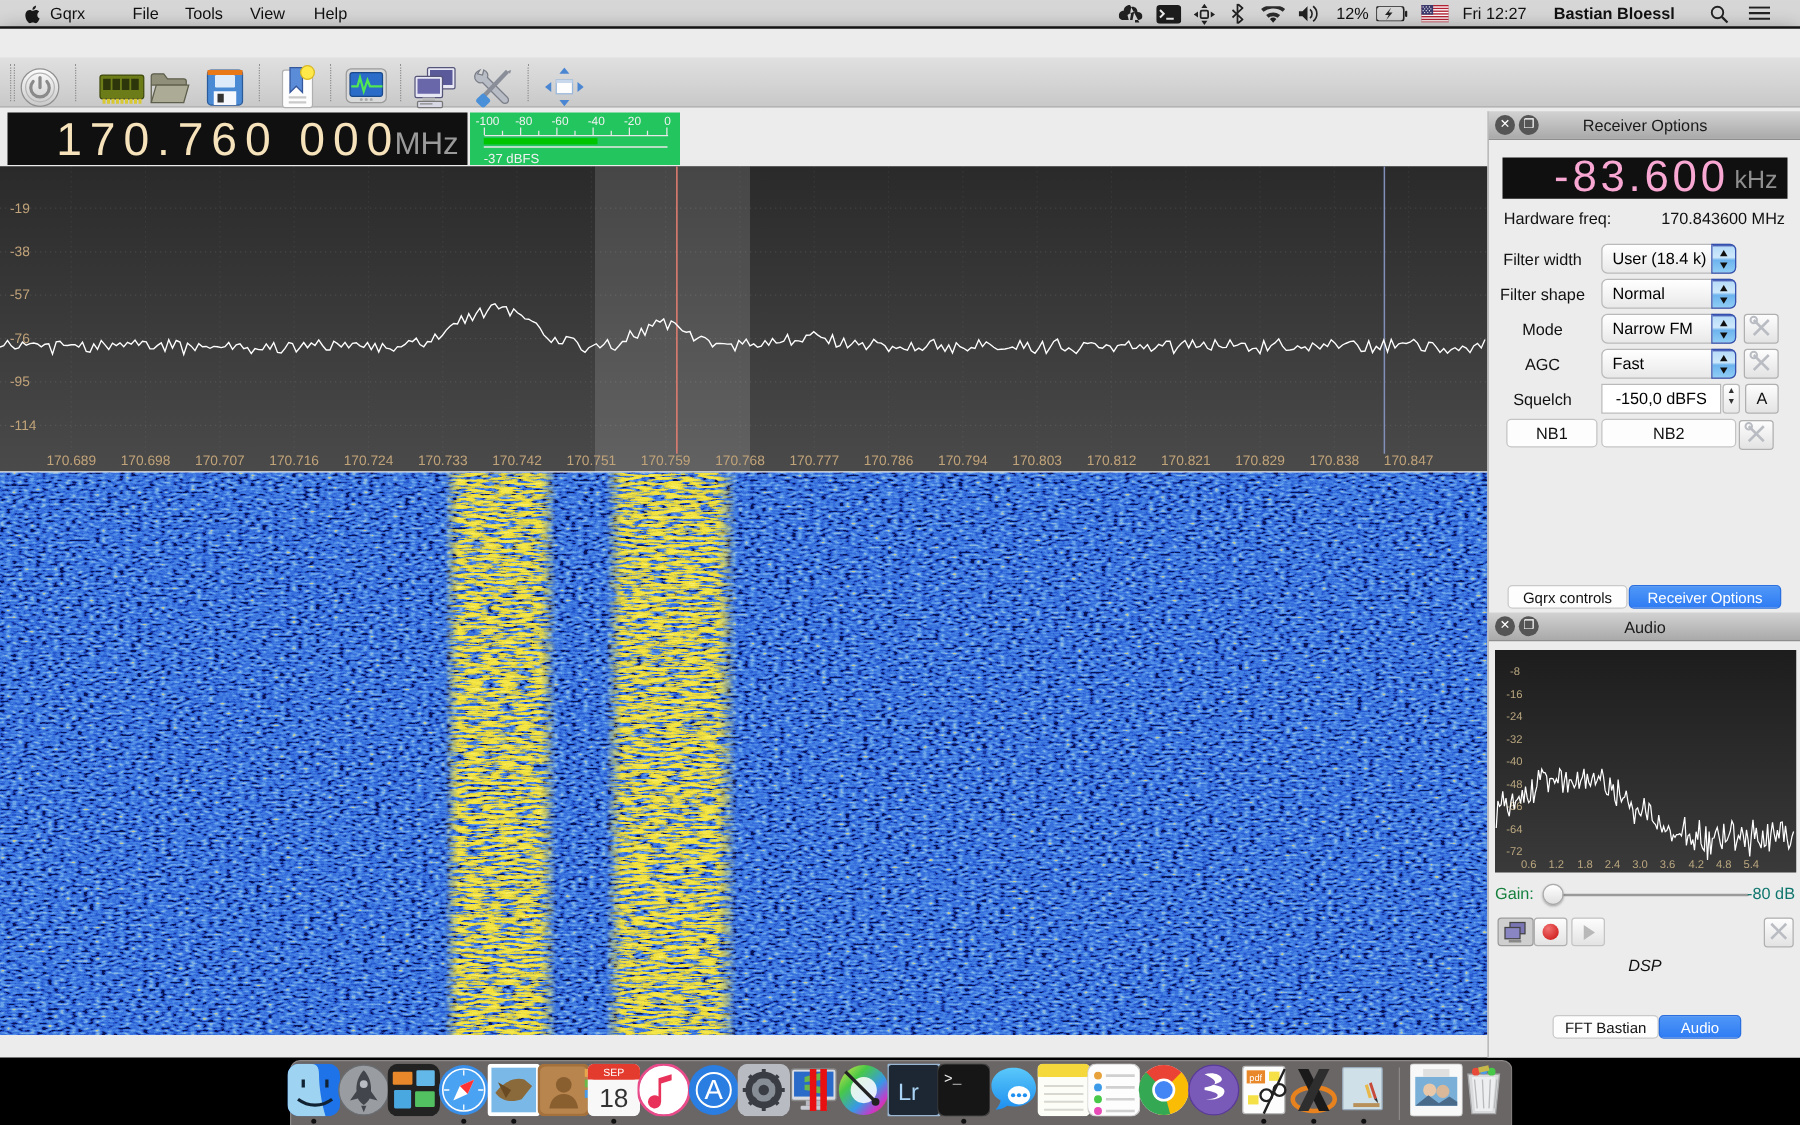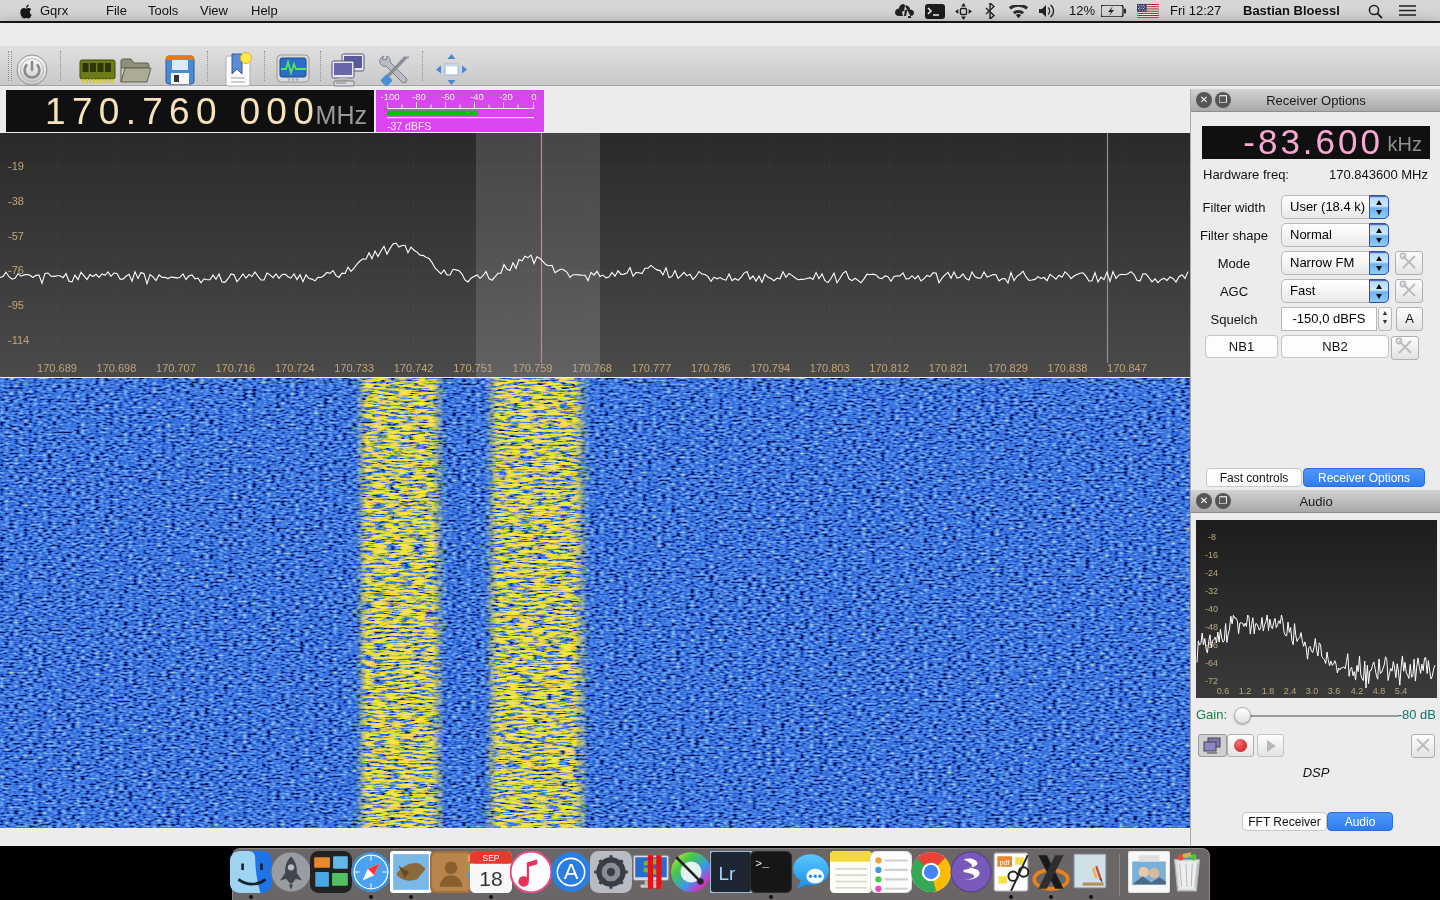--- a/index.html
+++ b/index.html
@@ -8,21 +8,21 @@
 #menubar .mi{position:absolute;top:3px;white-space:nowrap}
 #win{left:0;top:22px;width:1440px;height:824px;background:#ececec;box-shadow:0 6px 18px rgba(0,0,0,.6)}
 #titlebar{left:0;top:0;width:1440px;height:24px;background:linear-gradient(#ebe9e9,#d5d3d3);border-bottom:1px solid #b3b1b1;border-top:1px solid #f6f6f6}
 #title{width:100%;text-align:center;font-size:13px;color:#4a4a4a;padding-top:4px}
 .tl{position:absolute;top:6px;width:12px;height:12px;border-radius:50%}
 #toolbar{left:0;top:24px;width:1440px;height:40px;background:linear-gradient(#e0e0e0,#c9c9c9);border-bottom:1px solid #a5a5a5}
 .tsep{position:absolute;top:5px;height:30px;width:0;border-left:1px dotted #909090}
 #freqbox{left:6px;top:68px;width:368px;height:42px;background:#101010;color:#f6e3bb}
 #freqdigits{position:absolute;left:39px;top:1px;font-size:37px;letter-spacing:6.3px;white-space:nowrap}
 #frequnit{position:absolute;right:7px;top:11px;font-size:25px;color:#9a9a9a;letter-spacing:0}
-#meterbox{left:376px;top:68px;width:168px;height:42px;background:#d946ef}
+#meterbox{left:376px;top:68px;width:168px;height:42px;background:#22c55e}
 #spectrum{left:0;top:111px;width:1190px;height:244px;background:linear-gradient(#2a2a2a,#4a4a4a)}
 #waterfall{left:0;top:356px;width:1190px;height:450px}
 #rpanel{left:1190px;top:67px;width:250px;height:757px;background:#ececec;border-left:1px solid #aaa}
 .dhdr{position:absolute;left:0;width:250px;height:23px;background:linear-gradient(#d2d2d2,#a9a9a9);border-bottom:1px solid #8e8e8e;text-align:center;font-size:13px;color:#1a1a1a;line-height:23px}
 .dbtn{position:absolute;top:3px;width:16px;height:16px;border-radius:50%;background:#555;color:#fff;text-align:center;font-size:10px;line-height:16px}
 #lcd2{position:absolute;left:11px;top:37px;width:228px;height:33px;background:#101010}
 .rlabel{position:absolute;font-size:13px;color:#111;text-align:center;width:86px}
 .combo{position:absolute;left:90px;width:108px;height:24px;background:linear-gradient(#ffffff,#f2f2f2 60%,#e8e8e8);border:1px solid #b9b9b9;border-radius:5px;font-size:13px;color:#000;line-height:22px;padding-left:8px}
 .cArr{position:absolute;right:-1px;top:-1px;width:20px;height:24px;border-radius:0 5px 5px 0;background:linear-gradient(#2e3fa3 0%,#b8dcf8 8%,#cde8fb 45%,#6db3ee 55%,#8ecdf5 100%);border:1px solid #3350b0}
 .cArr:before{content:"";position:absolute;left:6px;top:4px;border:3.5px solid transparent;border-bottom:5px solid #101010;border-top:none}
@@ -395,21 +395,21 @@
  <div class="toolbtn" style="left:205px;top:218px;width:27px;text-align:center;font-size:13px;color:#111;line-height:22px">A</div>
  <div style="position:absolute;left:14px;top:246px;width:73px;height:23px;background:#fdfdfd;border:1px solid #c4c4c4;border-radius:4px;font-size:13px;color:#111;text-align:center;line-height:21px">NB1</div>
  <div style="position:absolute;left:90px;top:246px;width:108px;height:23px;background:#fdfdfd;border:1px solid #c4c4c4;border-radius:4px;font-size:13px;color:#111;text-align:center;line-height:21px">NB2</div>
  <div class="toolbtn" style="left:200px;top:247px"><svg width="26" height="22" viewBox="0 0 26 22">
             <g stroke="#b9bcc2" stroke-width="2" fill="none">
               <path d="M7 4l12 12"></path>
               <path d="M19 4L7 16"></path>
             </g>
             <circle cx="7" cy="4" r="2.6" fill="none" stroke="#b9bcc2" stroke-width="1.6"></circle>
           </svg></div>
- <div class="tab tabw" style="left:15px;top:379px;width:96px">Fast controls</div>
+ <div class="tab tabw" style="left:15px;top:379px;width:96px">Gqrx controls</div>
  <div class="tab tabb" style="left:112px;top:379px;width:122px">Receiver Options</div>
  <div class="dhdr" style="top:401px">Audio</div>
  <div class="dbtn" style="left:5px;top:404px">✕</div>
         <div class="dbtn" style="left:24px;top:404px">❐</div>
  <div style="position:absolute;left:5px;top:431px;width:241px;height:178px;background:linear-gradient(#1d1d1d,#3a3a3a)">
   <svg width="241" height="178" viewBox="0 0 241 178">
    <g fill="#b9a67f" font-family="Liberation Sans" font-size="9">
     <text x="12" y="20">-8</text>
               <text x="9" y="38">-16</text>
               <text x="9" y="56">-24</text>
@@ -449,21 +449,21 @@
  <div style="position:absolute;left:66px;top:645px;width:27px;height:23px;background:linear-gradient(#fdfdfd,#e3e3e3);border:1px solid #c4c4c4;border-radius:3px">
           <div style="position:absolute;left:9px;top:5px;width:0;height:0;border-left:9px solid #b8b8b8;border-top:6px solid transparent;border-bottom:6px solid transparent"></div>
         </div>
  <div class="toolbtn" style="left:220px;top:645px;width:24px"><svg width="22" height="21" viewBox="0 0 22 21">
             <g stroke="#b9bcc2" stroke-width="2" fill="none">
               <path d="M5 4l12 12"></path>
               <path d="M17 4L5 16"></path>
             </g>
           </svg></div>
  <div style="position:absolute;left:0;top:676px;width:250px;text-align:center;font-size:13px;font-style:italic;color:#111">DSP</div>
- <div class="tab tabw" style="left:51px;top:723px;width:85px">FFT Receiver</div>
+ <div class="tab tabw" style="left:51px;top:723px;width:85px">FFT Bastian</div>
  <div class="tab tabb" style="left:136px;top:723px;width:66px">Audio</div>
 </div>
 </div>
 <div id="dock" class="abs"></div>
 <svg class="dicon" style="left:230px" width="42" height="42" viewBox="0 0 40 40">
       <rect width="40" height="40" rx="9" fill="#1e73e8"></rect>
       <path d="M0 9a9 9 0 0 1 9-9h8c5 0 7 2 7 8 0 10 2 22 5 32H9a9 9 0 0 1-9-9z" fill="#9ed4f2"></path>
       <path d="M12 12v6M30 12v6" stroke="#123" stroke-width="2.5"></path>
       <path d="M8 27c8 6 18 6 26 0" stroke="#123" stroke-width="2.5" fill="none"></path>
     </svg>

